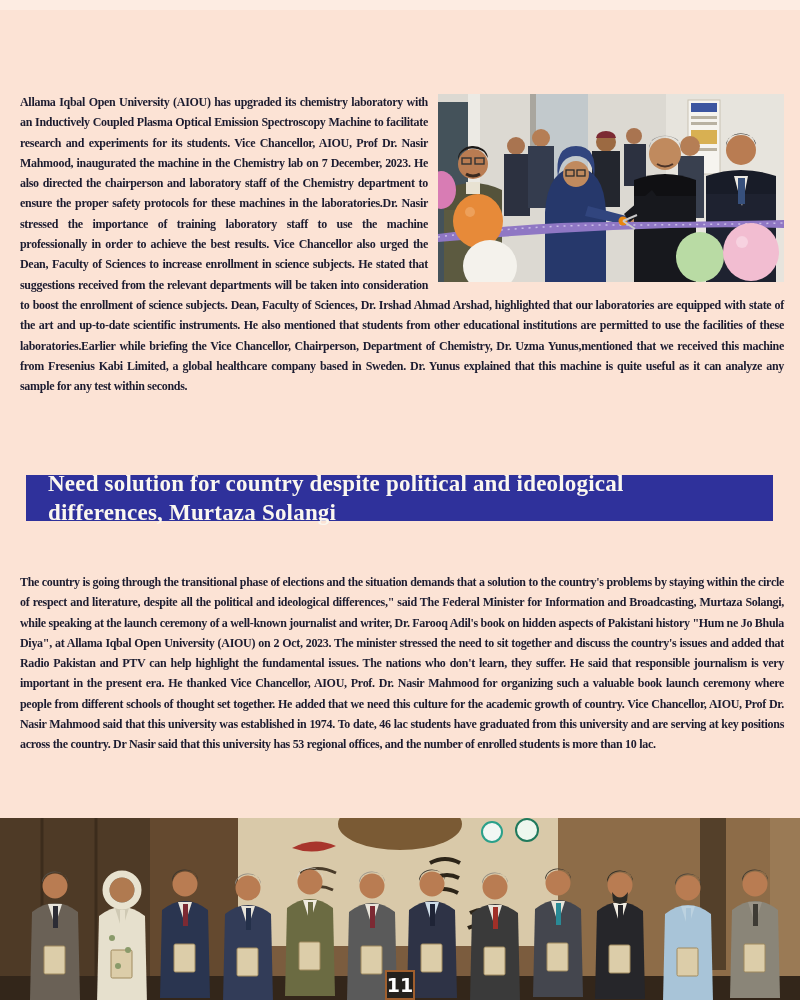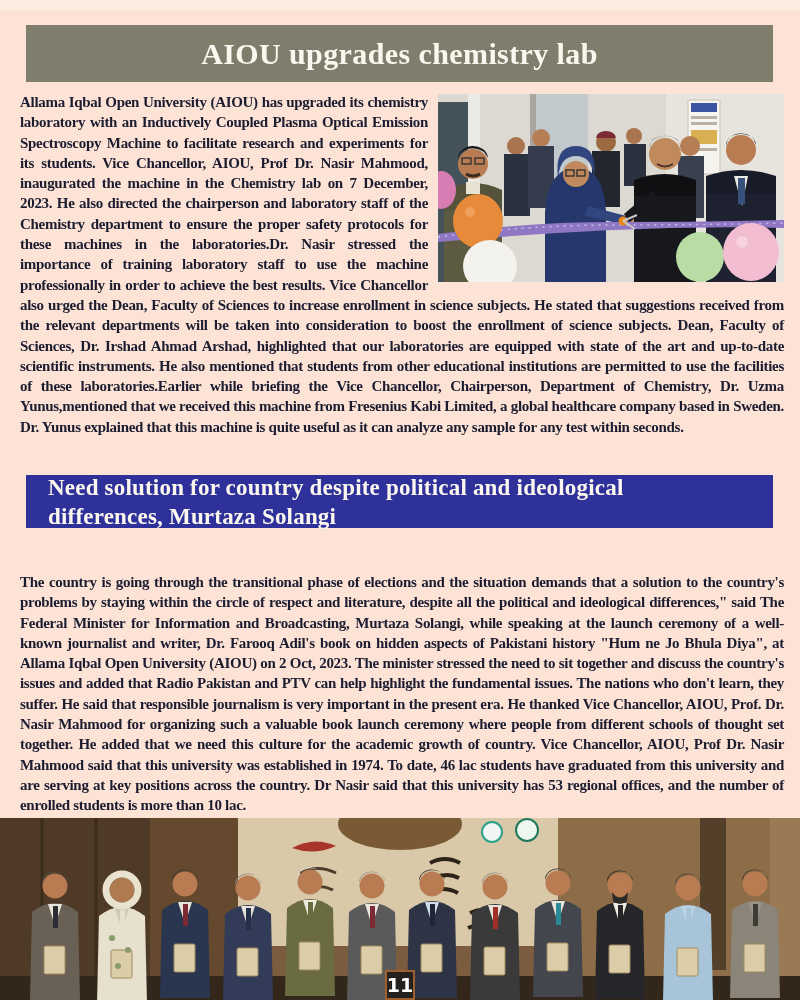--- a/index.html
+++ b/index.html
@@ -14,36 +14,36 @@
   .banner-olive{
     top:25px;height:57px;
     background:var(--headline1-background,#7f7e6c);
     display:flex;align-items:center;justify-content:center;
   }
   .banner-olive h1{
     margin:0;color:var(--headline-text,#fbf7ef);
     font-size:30px;font-weight:700;letter-spacing:.4px;
   }
   .banner-blue{
-    top:475px;height:53px;
+    top:475px;height:46px;
     background:var(--headline2-background,#2f319b);
     display:flex;align-items:center;
     padding:4px 34px 4px 22px;
   }
   .banner-blue h2{
     margin:0;color:var(--headline-text,#fbf7ef);
     font-size:23px;line-height:29px;font-weight:700;letter-spacing:.2px;
   }
   .article{position:absolute;left:20px;width:764px;}
   .article1{top:92px;height:381px;}
   .article2{top:548px;height:268px;margin-top:24px;}
   .article p{
     margin:0;
     color:var(--body-text,#1c1c30);
-    font-size:15px;line-height:20.3px;font-weight:700;
+    font-size:12px;line-height:20.3px;font-weight:700;
     text-align:justify;letter-spacing:-0.3px;
   }
   .photo{margin:0;padding:0;line-height:0;}
   .photo-top{
     float:right;width:346px;height:188px;
     margin:2px 0 7px 10px;
     background:#d9d6cf;
   }
   .photo-bottom{
     position:absolute;left:0;top:818px;width:800px;height:182px;
@@ -56,23 +56,20 @@
     display:flex;align-items:center;justify-content:center;
     color:#ffffff;font-family:"DejaVu Sans","Liberation Sans",sans-serif;
     font-size:19px;font-weight:700;
   }
 </style>
 </head>
 <body>
 
 <div class="page">
 
-  <header class="banner banner-olive">
-    <h1>AIOU upgrades chemistry lab</h1>
-  </header>
 
   <section class="article article1">
     <figure class="photo photo-top">
       <svg width="346" height="188" viewBox="0 0 346 188">
         <g>
           <rect width="346" height="188" fill="#dcd9d2"></rect>
           <rect x="0" y="8" width="30" height="180" fill="#44525a"></rect>
           <rect x="30" y="0" width="12" height="188" fill="#eceae4"></rect>
           <rect x="92" y="0" width="58" height="112" fill="#c2c9cc"></rect>
           <rect x="92" y="0" width="6" height="112" fill="#a9a69e"></rect>

